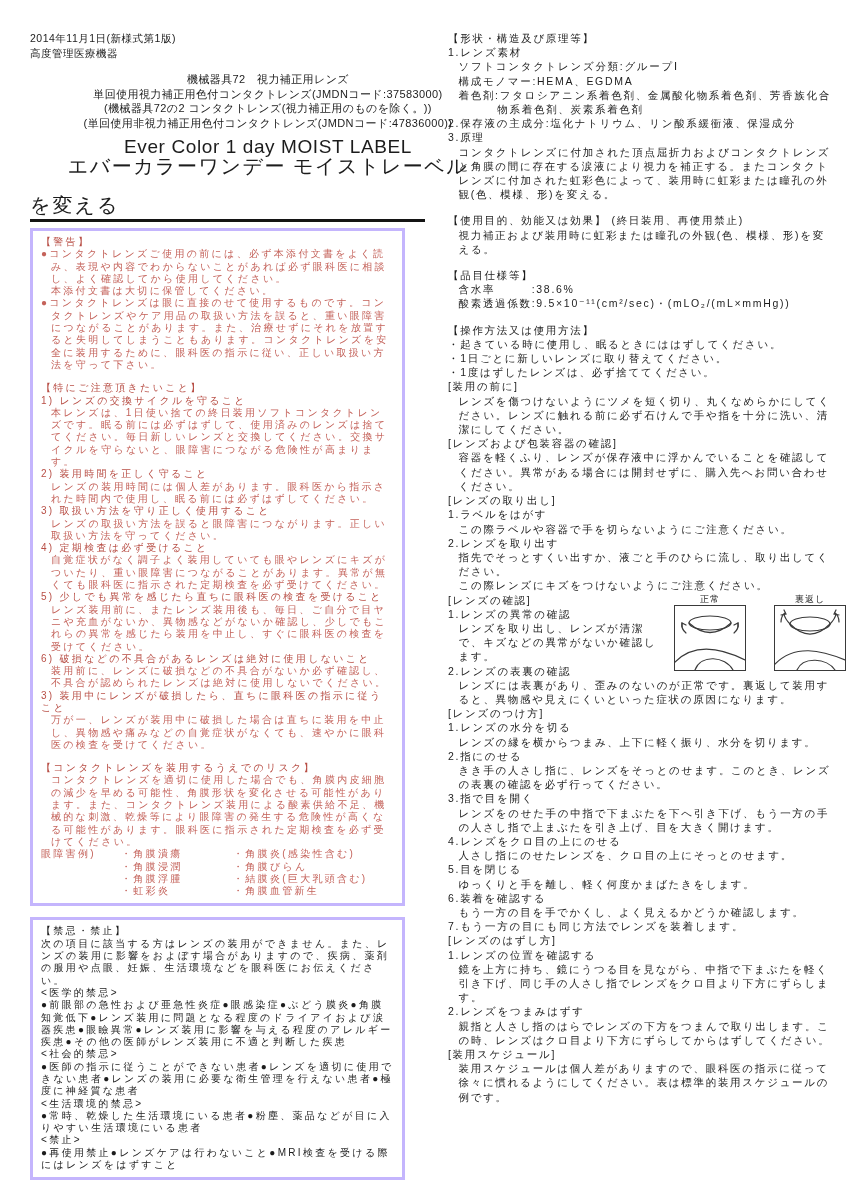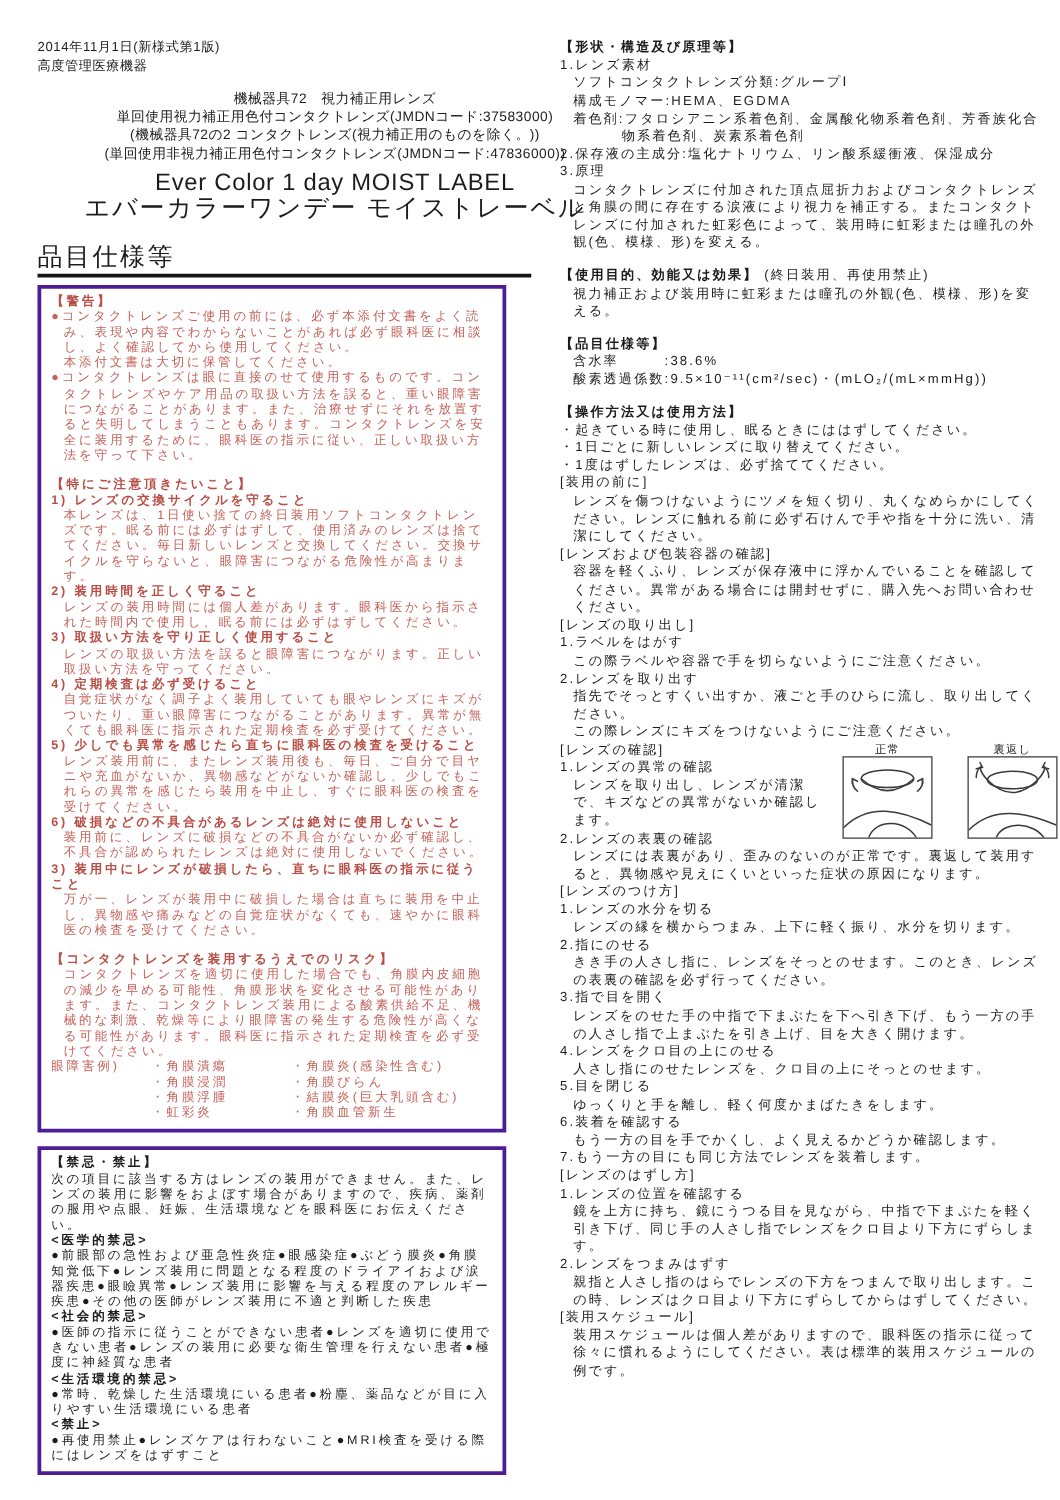--- a/index.html
+++ b/index.html
@@ -11,27 +11,27 @@
   .abs{position:absolute}
   
   #hdr{left:30px;top:31px;font-size:10.5px;line-height:15px;letter-spacing:.5px}
   #cls{left:0;top:72px;width:536px;text-align:center;font-size:11px;line-height:14.5px;letter-spacing:.4px}
   #pn-en{left:0;top:136px;width:536px;text-align:center;font-size:19px;letter-spacing:.6px}
   #pn-ja{left:0;top:153px;width:536px;text-align:center;font-size:20px;letter-spacing:1.5px}
   #noreuse{left:30px;top:192px;font-size:20px;letter-spacing:2px}
   #rule{left:30px;top:219px;width:395px;height:3px;background:#141414}
   
   #leftcol{left:30px;top:228px;width:375px}
-  .rbox{border:3px solid #4c1d95;box-sizing:border-box;width:375px;padding:5px 8px 6px 8px}
+  .rbox{border:3px solid #c4b5fd;box-sizing:border-box;width:375px;padding:5px 8px 6px 8px}
   #warnbox{color:#c4625a;font-size:10px;line-height:12.3px;letter-spacing:2.3px}
   #warnbox .h,#warnbox .num{color:#b84e45}
   #banbox{margin-top:11px;color:#1c1c1c;font-size:10px;line-height:12.3px;letter-spacing:2.3px}
   
   .ln{min-height:1em;white-space:normal}
-  .h,.sub,.num,.h-inline{font-weight:bold}
+  .h,.sub,.num,.h-inline{font-weight:normal}
   .b{padding-left:1em}
   .bul,.dot{padding-left:1em;text-indent:-1em}
   .hang2{padding-left:4.7em;text-indent:-3.7em}
   .gap{height:11px}
   
   #examples{display:flex;align-items:flex-start}
   #examples .ex-label{width:80px;flex:none}
   #examples .ex-col1{width:112px;flex:none}
   #examples .ex-col2{flex:1}
   
@@ -57,21 +57,21 @@
 <div class="abs" id="cls">
     <div class="ln n">機械器具72　視力補正用レンズ</div>
     <div class="ln n">単回使用視力補正用色付コンタクトレンズ(JMDNコード:37583000)</div>
     <div class="ln n">(機械器具72の2 コンタクトレンズ(視力補正用のものを除く。))</div>
     <div class="ln n">(単回使用非視力補正用色付コンタクトレンズ(JMDNコード:47836000))</div>
   </div>
 
 <div class="abs" id="pn-en">Ever Color 1 day MOIST LABEL</div>
 <div class="abs" id="pn-ja">エバーカラーワンデー モイストレーベル</div>
 
-<div class="abs" id="noreuse">品目仕様等</div>
+<div class="abs" id="noreuse">を変える</div>
 <div class="abs" id="rule"></div>
 
 <div class="abs" id="leftcol">
 
   <div class="rbox" id="warnbox">
     <div>
         <div class="ln h">【警告】</div>
         <div class="ln bul">●コンタクトレンズご使用の前には、必ず本添付文書をよく読み、表現や内容でわからないことがあれば必ず眼科医に相談し、よく確認してから使用してください。</div>
         <div class="ln b">本添付文書は大切に保管してください。</div>
         <div class="ln bul">●コンタクトレンズは眼に直接のせて使用するものです。コンタクトレンズやケア用品の取扱い方法を誤ると、重い眼障害につながることがあります。また、治療せずにそれを放置すると失明してしまうこともあります。コンタクトレンズを安全に装用するために、眼科医の指示に従い、正しい取扱い方法を守って下さい。</div>

